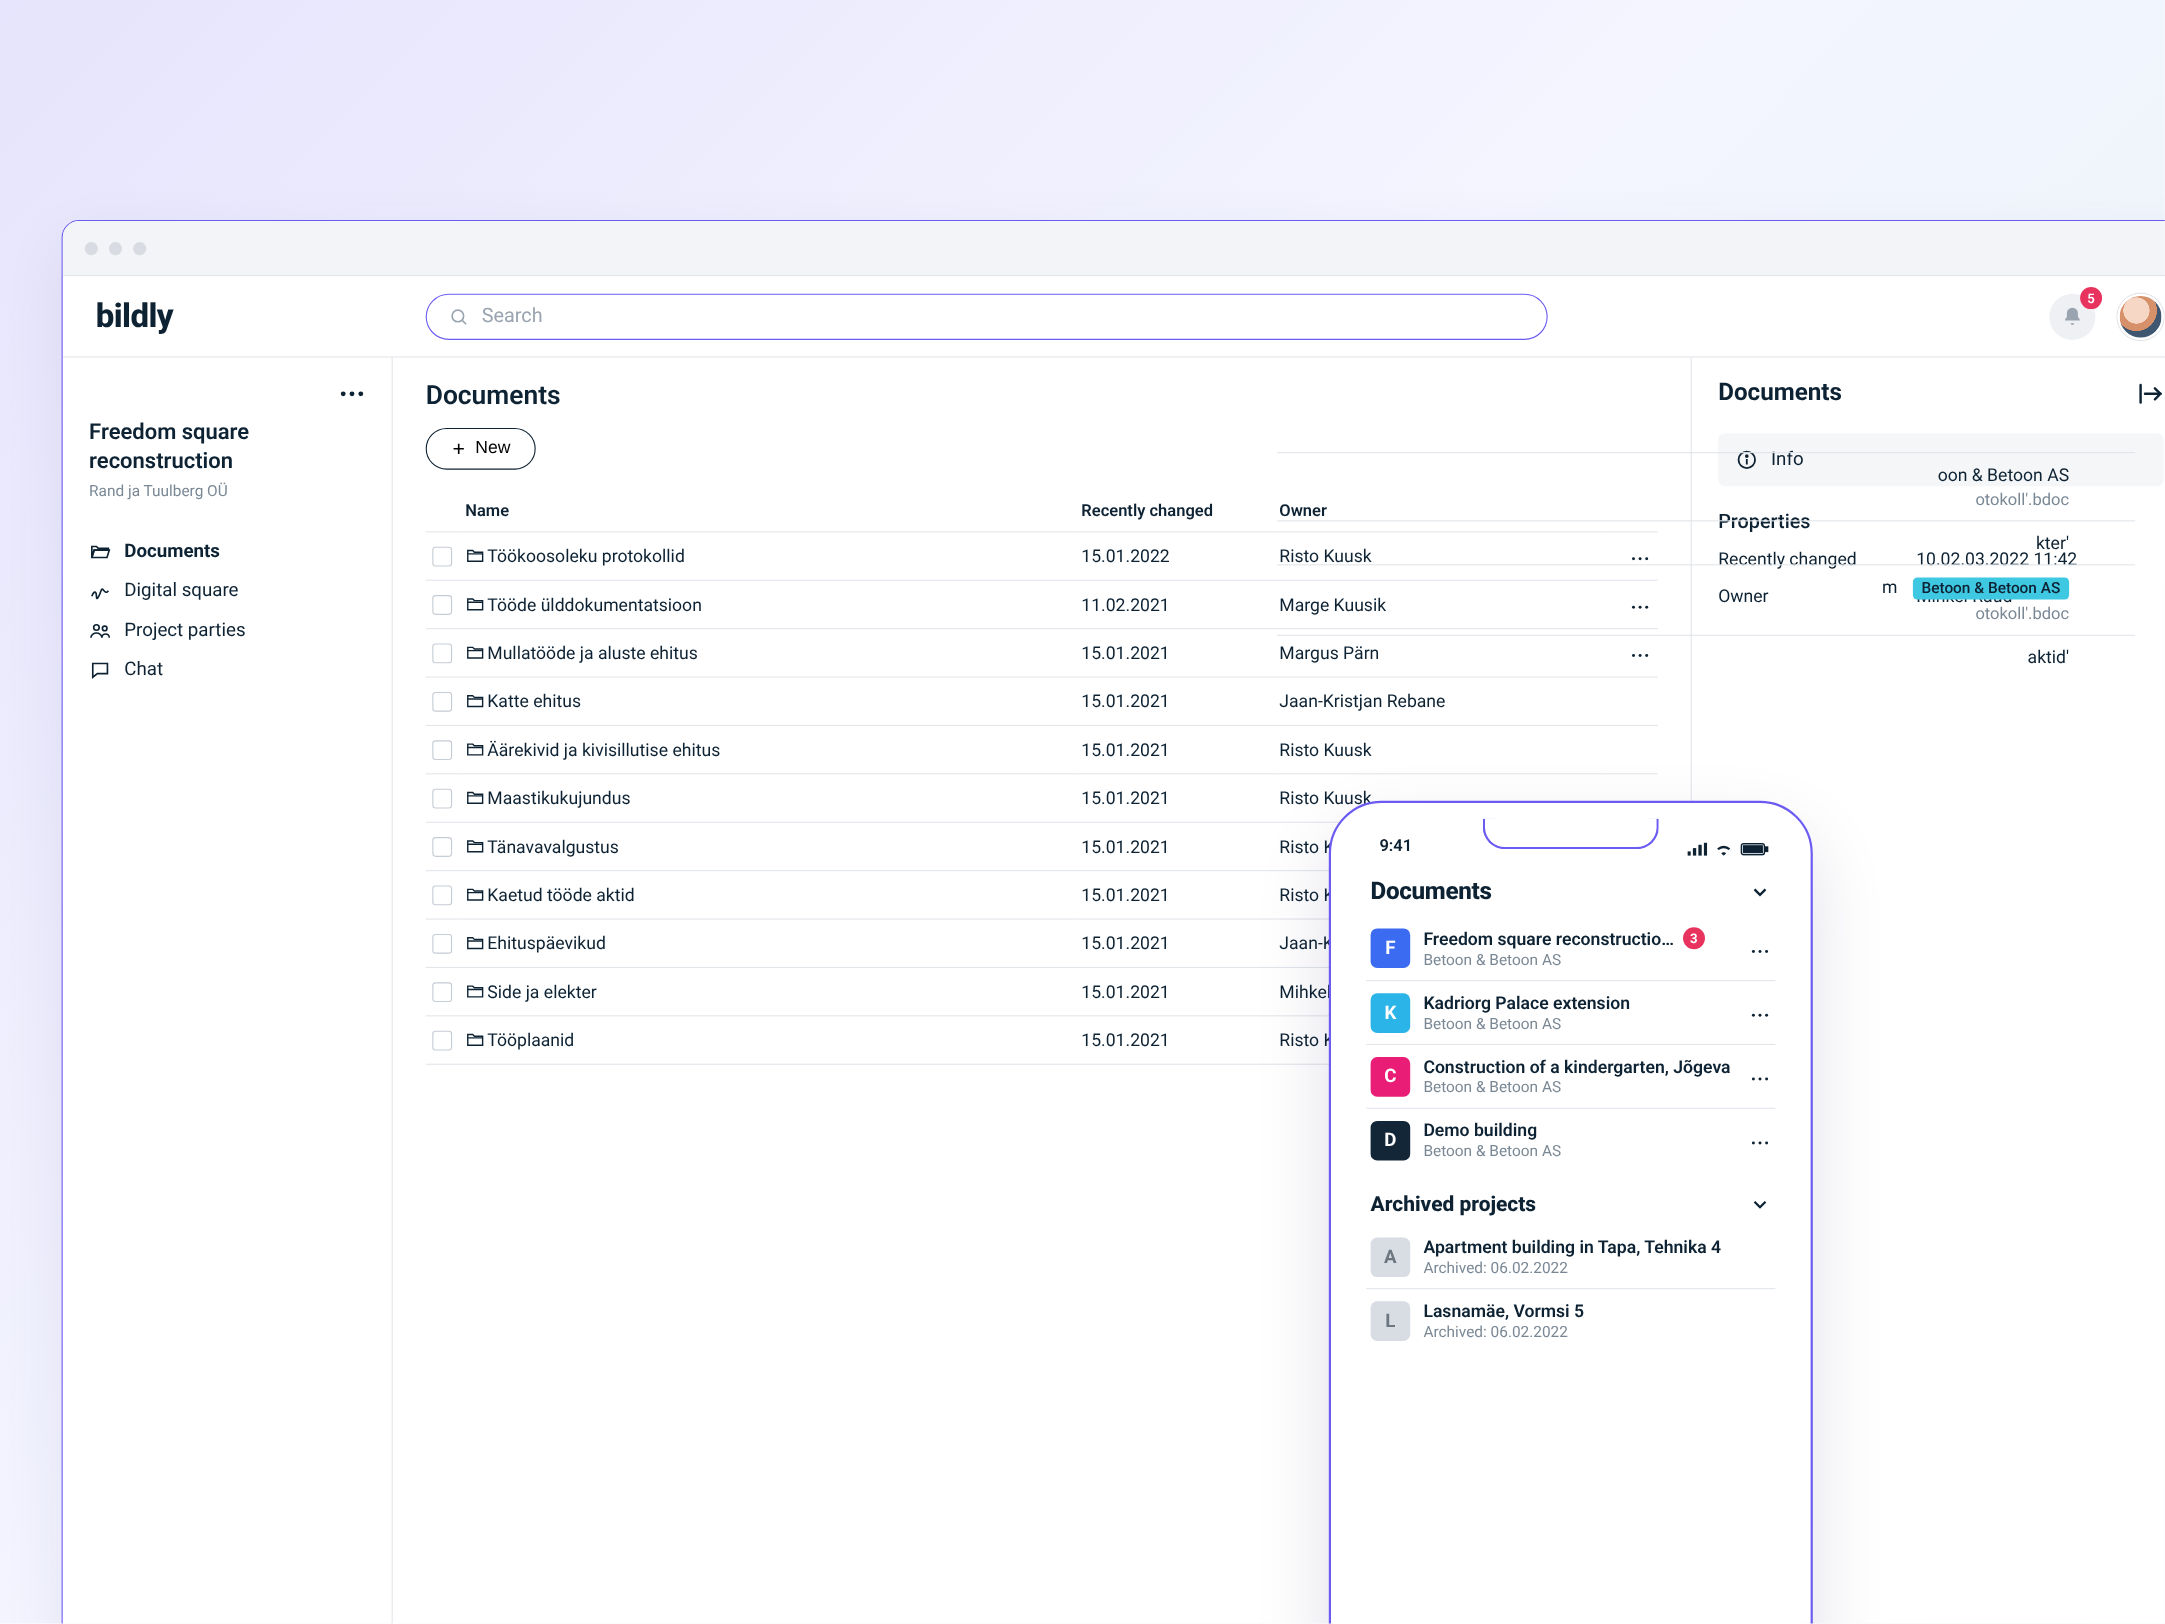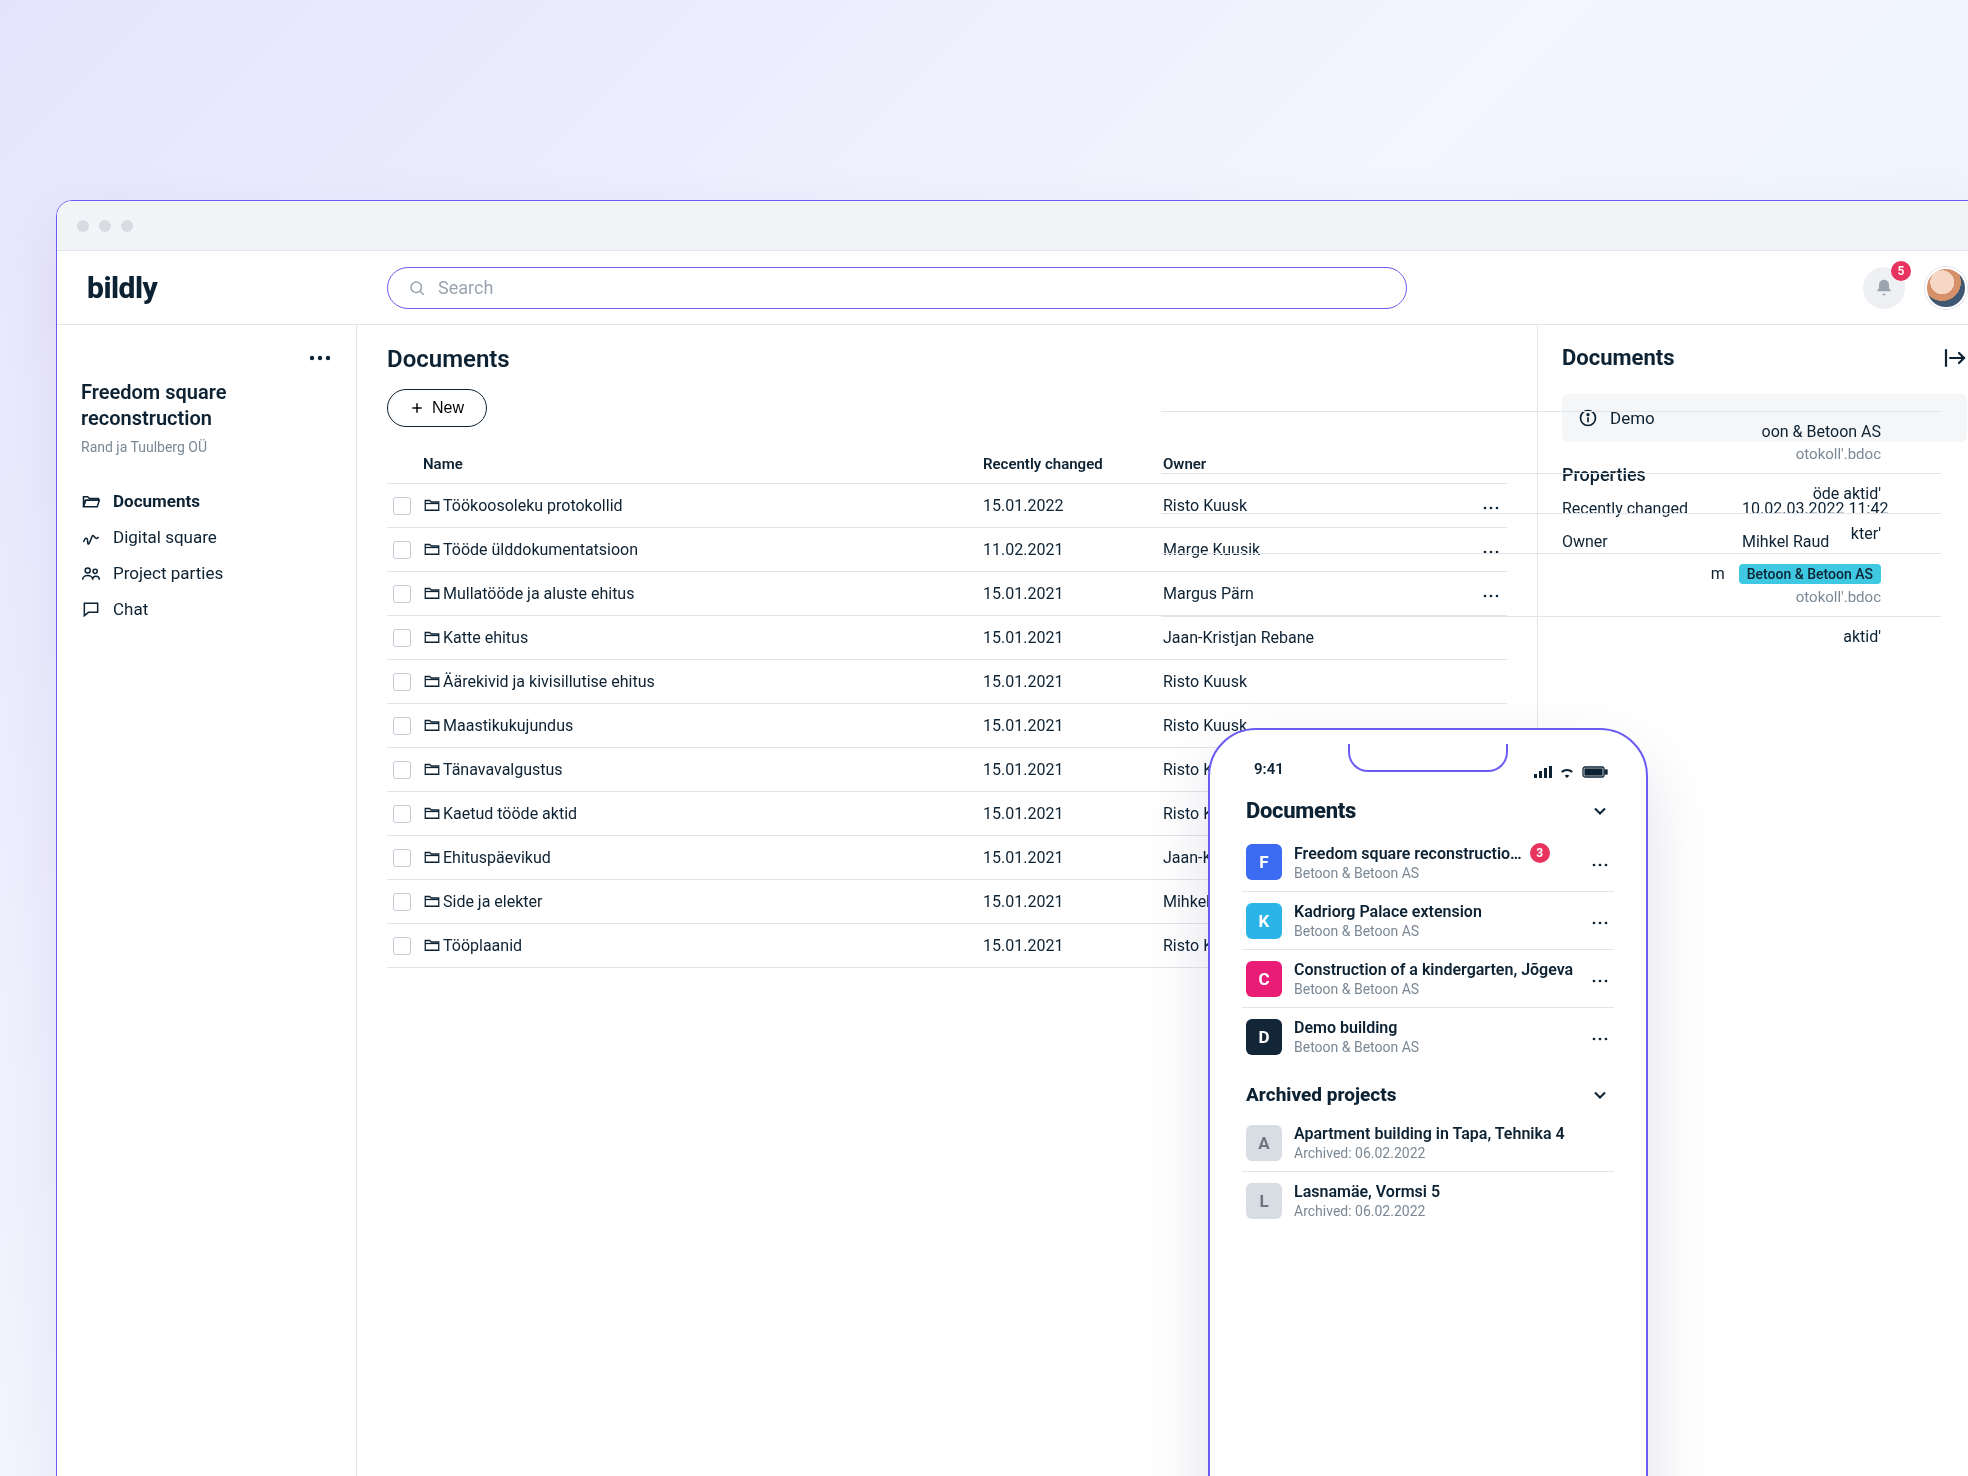--- a/index.html
+++ b/index.html
@@ -545,23 +545,20 @@
           </tbody>
       </table>
 
       
       <div class="ghost" id="ghost">
           <div class="item">
             <div style="text-align:right"><span>oon &amp; Betoon AS</span></div>
             <div class="sub" style="text-align:right">otokoll'.bdoc</div>
           </div>
           <div class="item">
-            <div style="text-align:right"><span>öde aktid'</span></div>
-          </div>
-          <div class="item">
             <div style="text-align:right"><span>kter'</span></div>
           </div>
           <div class="item">
             <div style="text-align:right"><span>m</span>&nbsp;&nbsp;<span class="pill">Betoon &amp; Betoon AS</span></div>
             <div class="sub" style="text-align:right">otokoll'.bdoc</div>
           </div>
           <div class="item">
             <div style="text-align:right"><span>aktid'</span></div>
           </div>
         </div>
@@ -575,21 +572,21 @@
             <line x1="7" y1="10" x2="21" y2="10"></line>
             <polyline points="16 5 21 10 16 15"></polyline>
           </svg>
       </div>
       <div class="infobox">
         <svg width="20" height="20" viewBox="0 0 24 24" fill="none" stroke="currentColor" stroke-width="2">
             <circle cx="12" cy="12" r="9"></circle>
             <line x1="12" y1="11" x2="12" y2="17"></line>
             <circle cx="12" cy="8" r="1" fill="currentColor"></circle>
           </svg>
-        <span>Demo</span>
+        <span>Info</span>
       </div>
       <div class="props-h">Properties</div>
       <div class="proprow">
         <div class="k">Recently changed</div>
         <div class="v">10.02.03.2022 11:42</div>
       </div>
       <div class="proprow">
         <div class="k">Owner</div>
         <div class="v">Mihkel Raud</div>
       </div>

